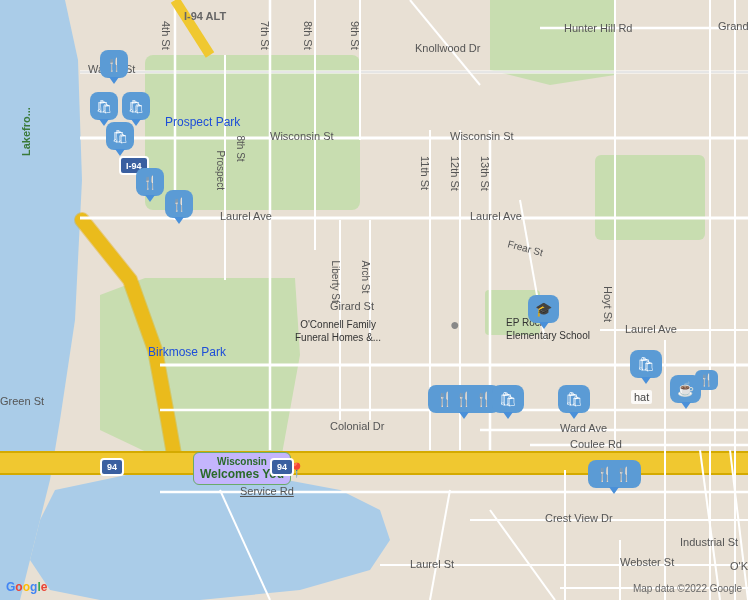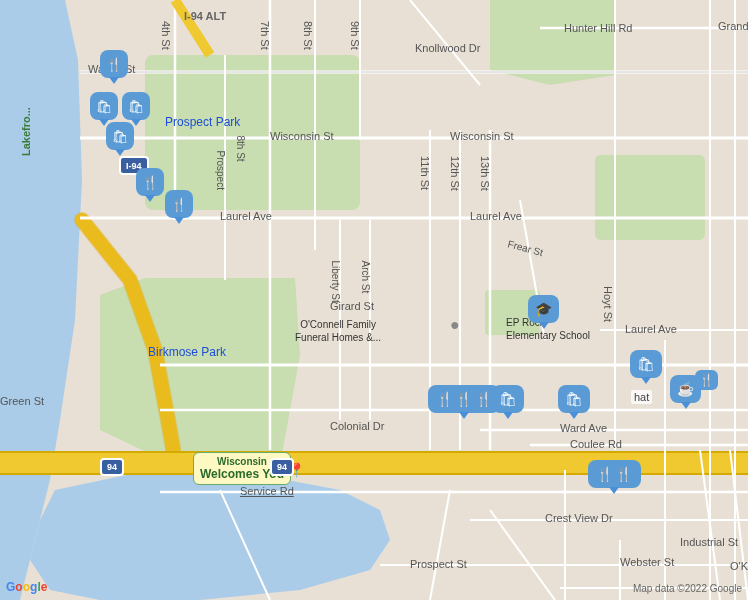--- a/index.html
+++ b/index.html
@@ -123,21 +123,21 @@
       position: absolute;
       bottom: 6px;
       right: 6px;
       font-size: 10px;
       color: #666;
     }
 
     
     .wi-welcome {
       position: absolute;
-      background-color: #fef9c3;
+      background-color: #c4b5fd;
       border: 1.5px solid #6aaa6a;
       border-radius: 6px;
       padding: 3px 6px;
       font-size: 10px;
       color: #2a6a2a;
       font-weight: 600;
       text-align: center;
       left: 193px;
       top: 452px;
     }
@@ -283,21 +283,21 @@
   <span class="map-label" style="left:365px; top:255px; transform:rotate(90deg); transform-origin: left center; font-size:10px;">Arch St</span>
 
   <span class="map-label" style="left:330px; top:300px;">Girard St</span>
 
   <span class="map-label" style="left:508px; top:238px; transform:rotate(15deg); transform-origin: left center; font-size:10px;">Frear St</span>
 
   <span class="map-label" style="left:608px; top:280px; transform:rotate(90deg); transform-origin: left center;">Hoyt St</span>
 
   <span class="map-label" style="left:625px; top:323px;">Laurel Ave</span>
 
-  <span class="map-label" style="left:410px; top:558px;">Prospect St</span>
+  <span class="map-label" style="left:410px; top:558px;">Laurel St</span>
 
   <div style="position:absolute; left:295px; top:318px; font-size:10px; color:#333; text-align:center; line-height:1.3;">
     <span>O'Connell Family<br>Funeral Homes &amp;...</span>
   </div>
 
   <div style="position:absolute; left:506px; top:316px; font-size:10px; color:#333; text-align:left; line-height:1.3;">
     <span>EP Rock<br>Elementary School</span>
   </div>
 
   <div class="wi-welcome">

